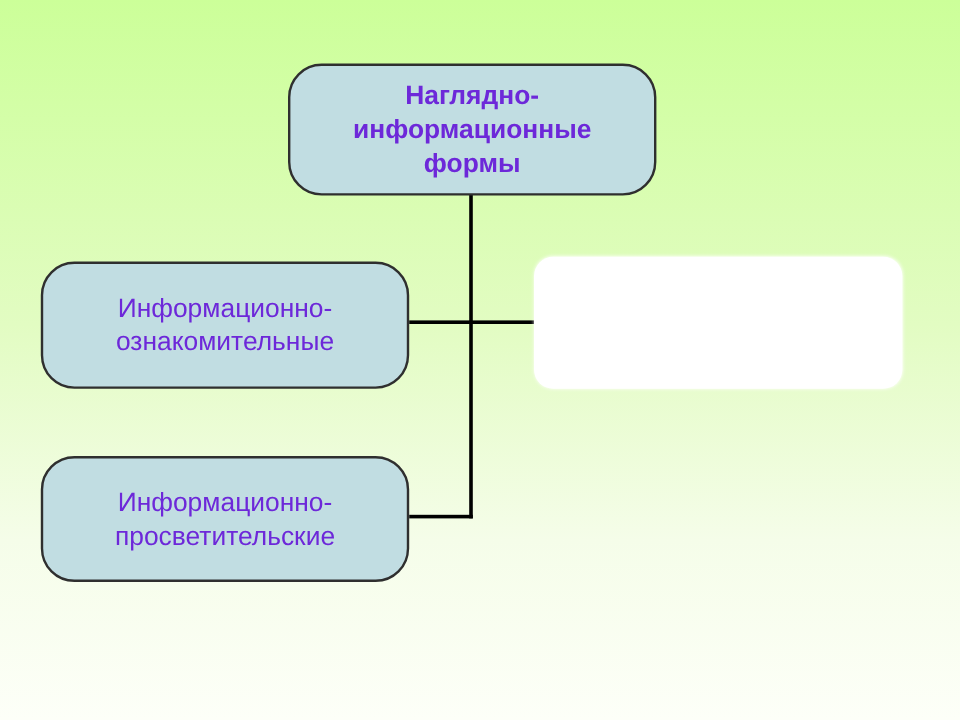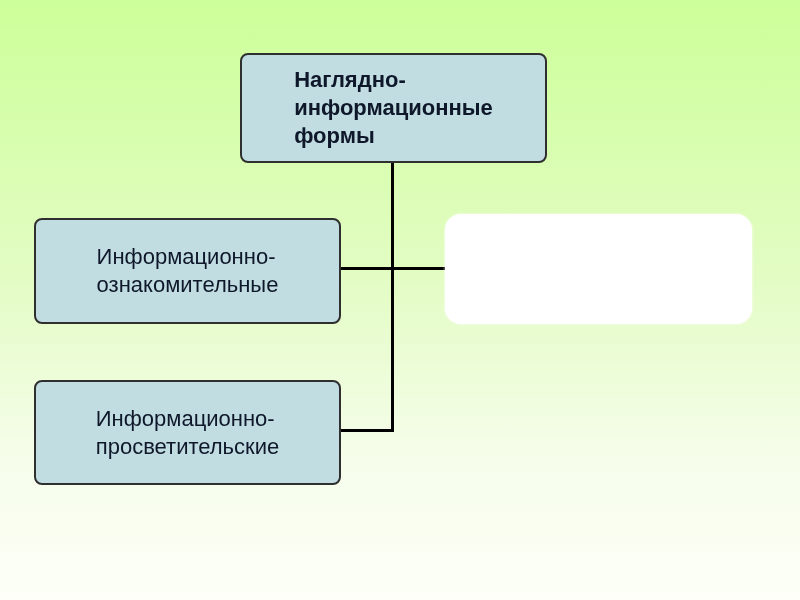--- a/index.html
+++ b/index.html
@@ -16,26 +16,26 @@
     position:relative;
     width:800px;height:600px;
     overflow:hidden;
     background:linear-gradient(to bottom, var(--bg-top) 0%, #e2fcc2 45%, #f5fde9 75%, var(--bg-bottom) 100%);
   }
   .node{
     position:absolute;
     box-sizing:border-box;
     background:var(--node-fill);
     border:2px solid var(--node-border);
-    border-radius:8px;
+    border-radius:28px;
     display:flex;
     align-items:center;
     justify-content:center;
-    text-align:left;
-    color:#0f172a;
+    text-align:center;
+    color:#6d28d9;
   }
   .node .label{
     white-space:pre-line;
     font-size:22px;
     line-height:28px;
   }
   .node-root{left:240px;top:53px;width:307px;height:110px;}
   .node-root .label{font-weight:bold;}
   .node-child1{left:34px;top:218px;width:307px;height:106px;}
   .node-child2{left:34px;top:380px;width:307px;height:105px;}

